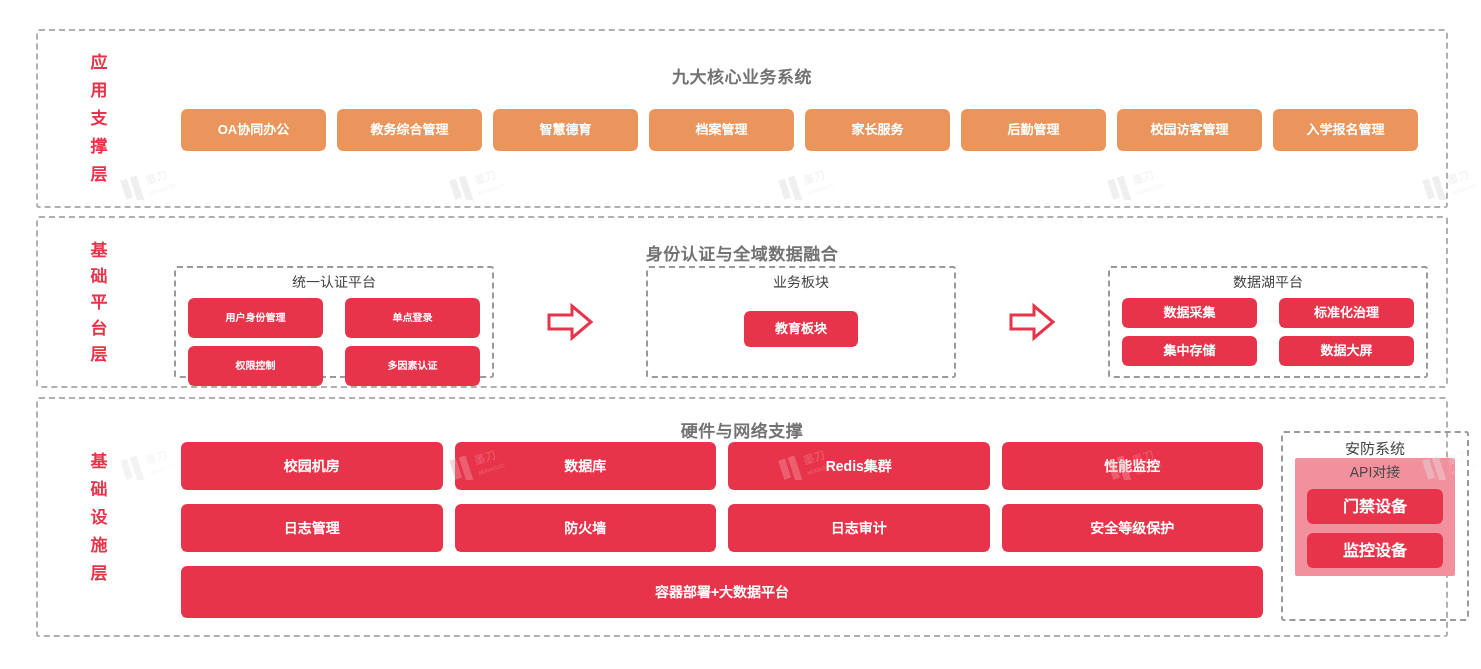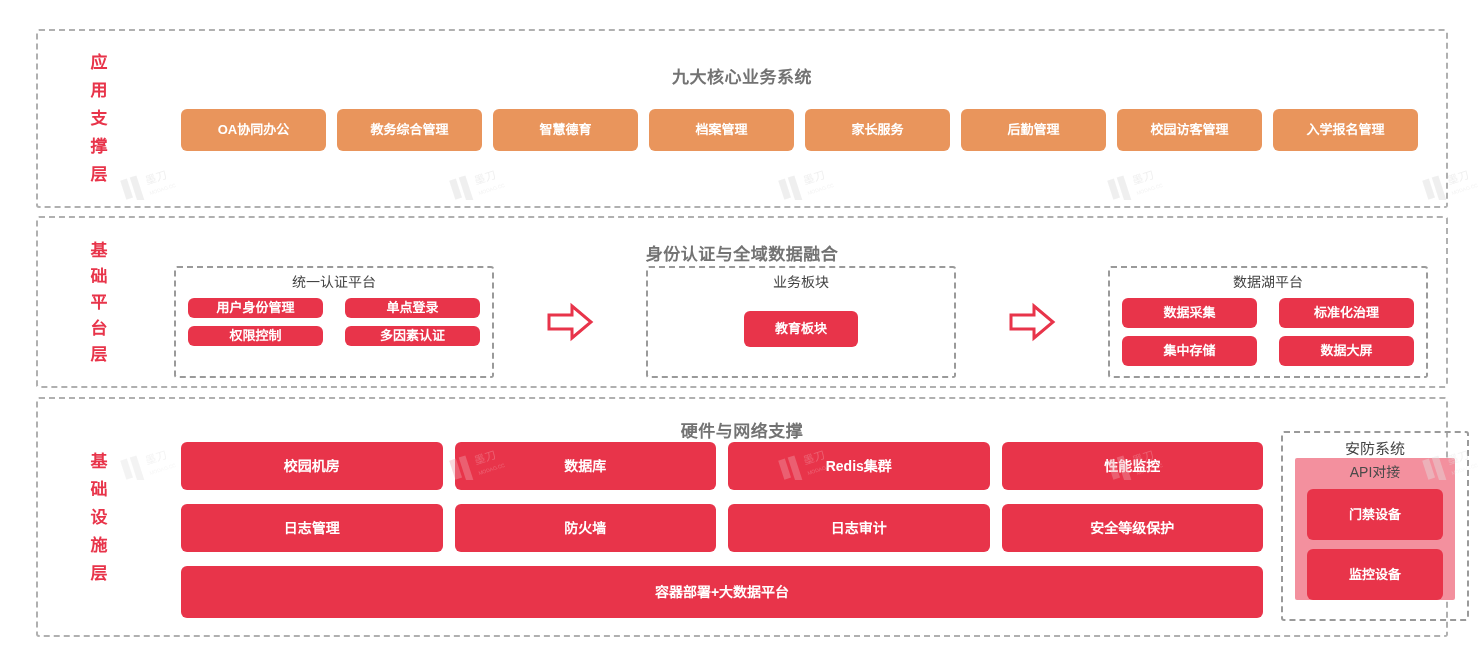--- a/index.html
+++ b/index.html
@@ -139,21 +139,21 @@
     color: #444444;
     margin-bottom: 7px;
     line-height: 1.2;
   }
   .panel-grid {
     display: grid;
     gap: 8px 22px;
   }
   #panel-auth { width: 320px; height: 112px; }
   #panel-auth .panel-grid { grid-template-columns: 1fr 1fr; }
-  #panel-auth .chip { height: 20px; font-size: 13px; }
+  #panel-auth .chip { height: 40px; font-size: 10px; }
 
   #panel-biz { width: 310px; height: 112px; }
   #panel-biz .panel-body {
     display: flex;
     align-items: center;
     justify-content: center;
     height: 62px;
   }
   #panel-biz .chip { width: 114px; height: 36px; }
 
@@ -194,31 +194,31 @@
     border: 2px dashed #9a9a9a;
     border-radius: 3px;
     box-sizing: border-box;
     padding: 7px 0 0;
   }
   #panel-security .panel-title { font-size: 15px; margin-bottom: 0; }
   #api-box {
     margin: 0 12px;
     background: #f3909e;
     border-radius: 2px;
-    padding: 6px 12px 0;
+    padding: 6px 12px 8px;
     box-sizing: border-box;
   }
   #api-title {
     text-align: center;
     font-size: 14px;
     color: #4a4a4a;
     margin-bottom: 8px;
     line-height: 1.2;
   }
-  #api-box .chip { width: 100%; height: 51px; font-size: 13px; }
+  #api-box .chip { width: 100%; height: 35px; font-size: 16px; }
   #api-box .chip + .chip { margin-top: 9px; }
 </style>
 </head>
 <body>
 
 <div id="diagram">
 
   <section class="layer" id="layer-app">
     <div class="layer-name">
       <span>应</span>

